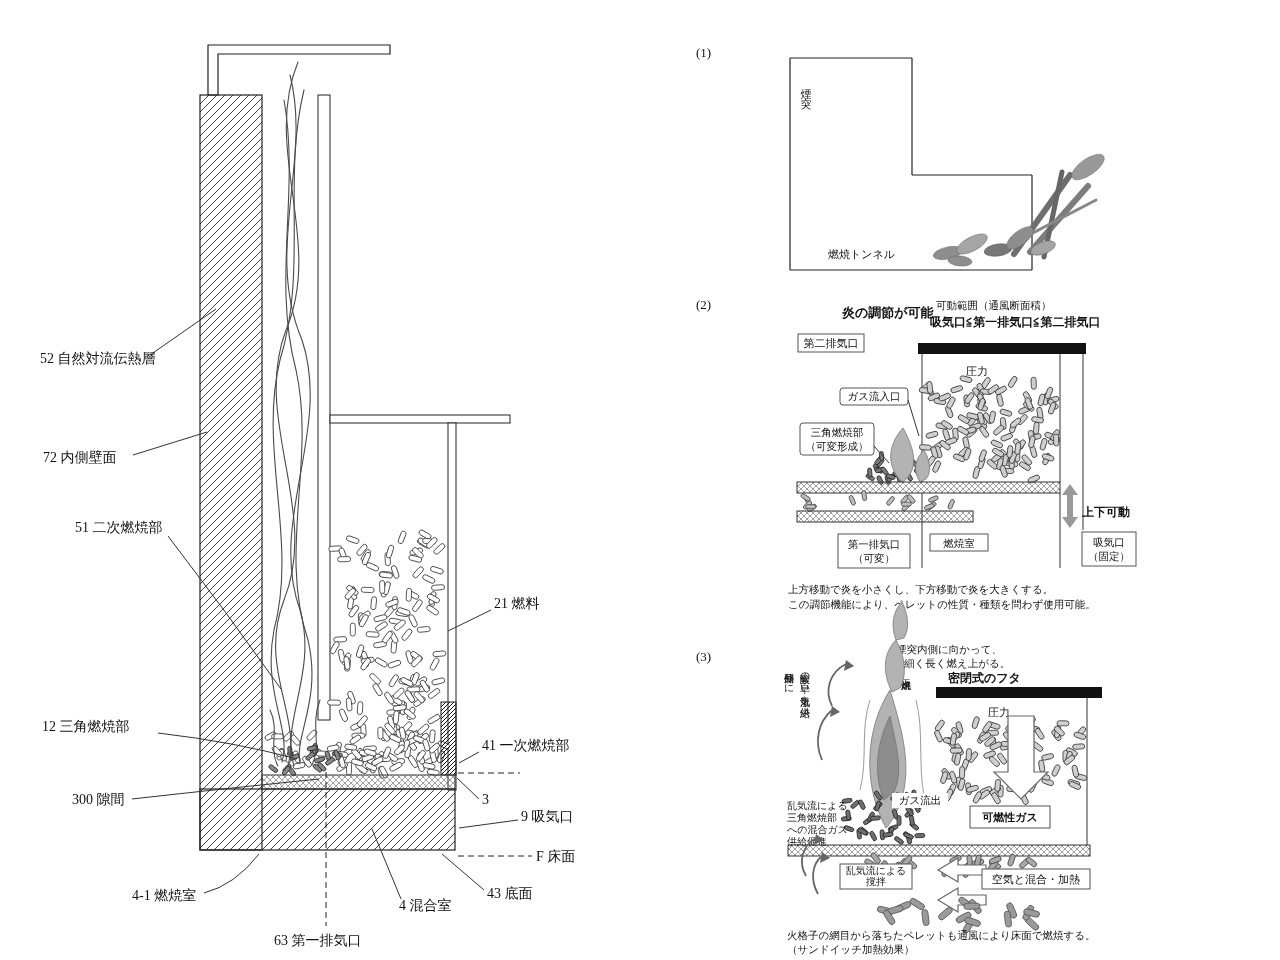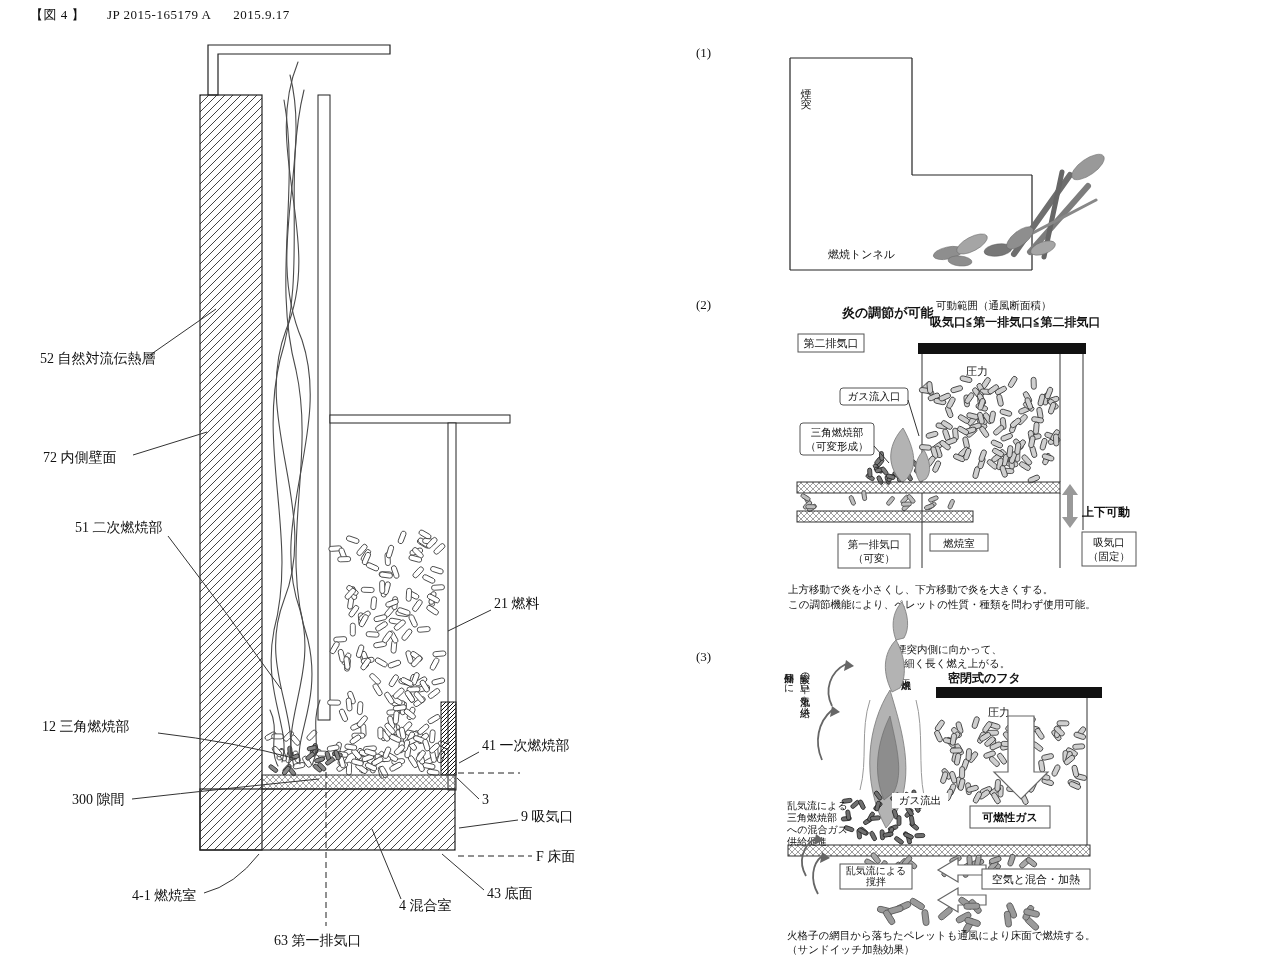--- a/index.html
+++ b/index.html
@@ -25,23 +25,20 @@
   .arrowfat{fill:#fff;stroke:#666;stroke-width:1.2}
   .curve{stroke:#666;stroke-width:1.8;fill:none}
   .curvehead{fill:#666;stroke:none}
   .blackbar{fill:#111;stroke:none}
 </style>
 </head>
 <body>
 
 <div id="page">
 
-  <div id="hdr">
-    <span>【図 4 】</span><span>JP 2015-165179 A</span><span>2015.9.17</span>
-  </div>
 
   <svg width="1280" height="960" viewBox="0 0 1280 960">
     <defs>
       <pattern id="hatch" width="8" height="8" patternUnits="userSpaceOnUse">
         <path d="M0,8 L8,0 M-2,2 L2,-2 M6,10 L10,6" stroke="#444" stroke-width="1"></path>
       </pattern>
       <pattern id="xhatch" width="6" height="6" patternUnits="userSpaceOnUse">
         <path d="M0,0 L6,6 M6,0 L0,6" stroke="#777" stroke-width="0.7"></path>
       </pattern>
       <pattern id="densehatch" width="4" height="4" patternUnits="userSpaceOnUse">

